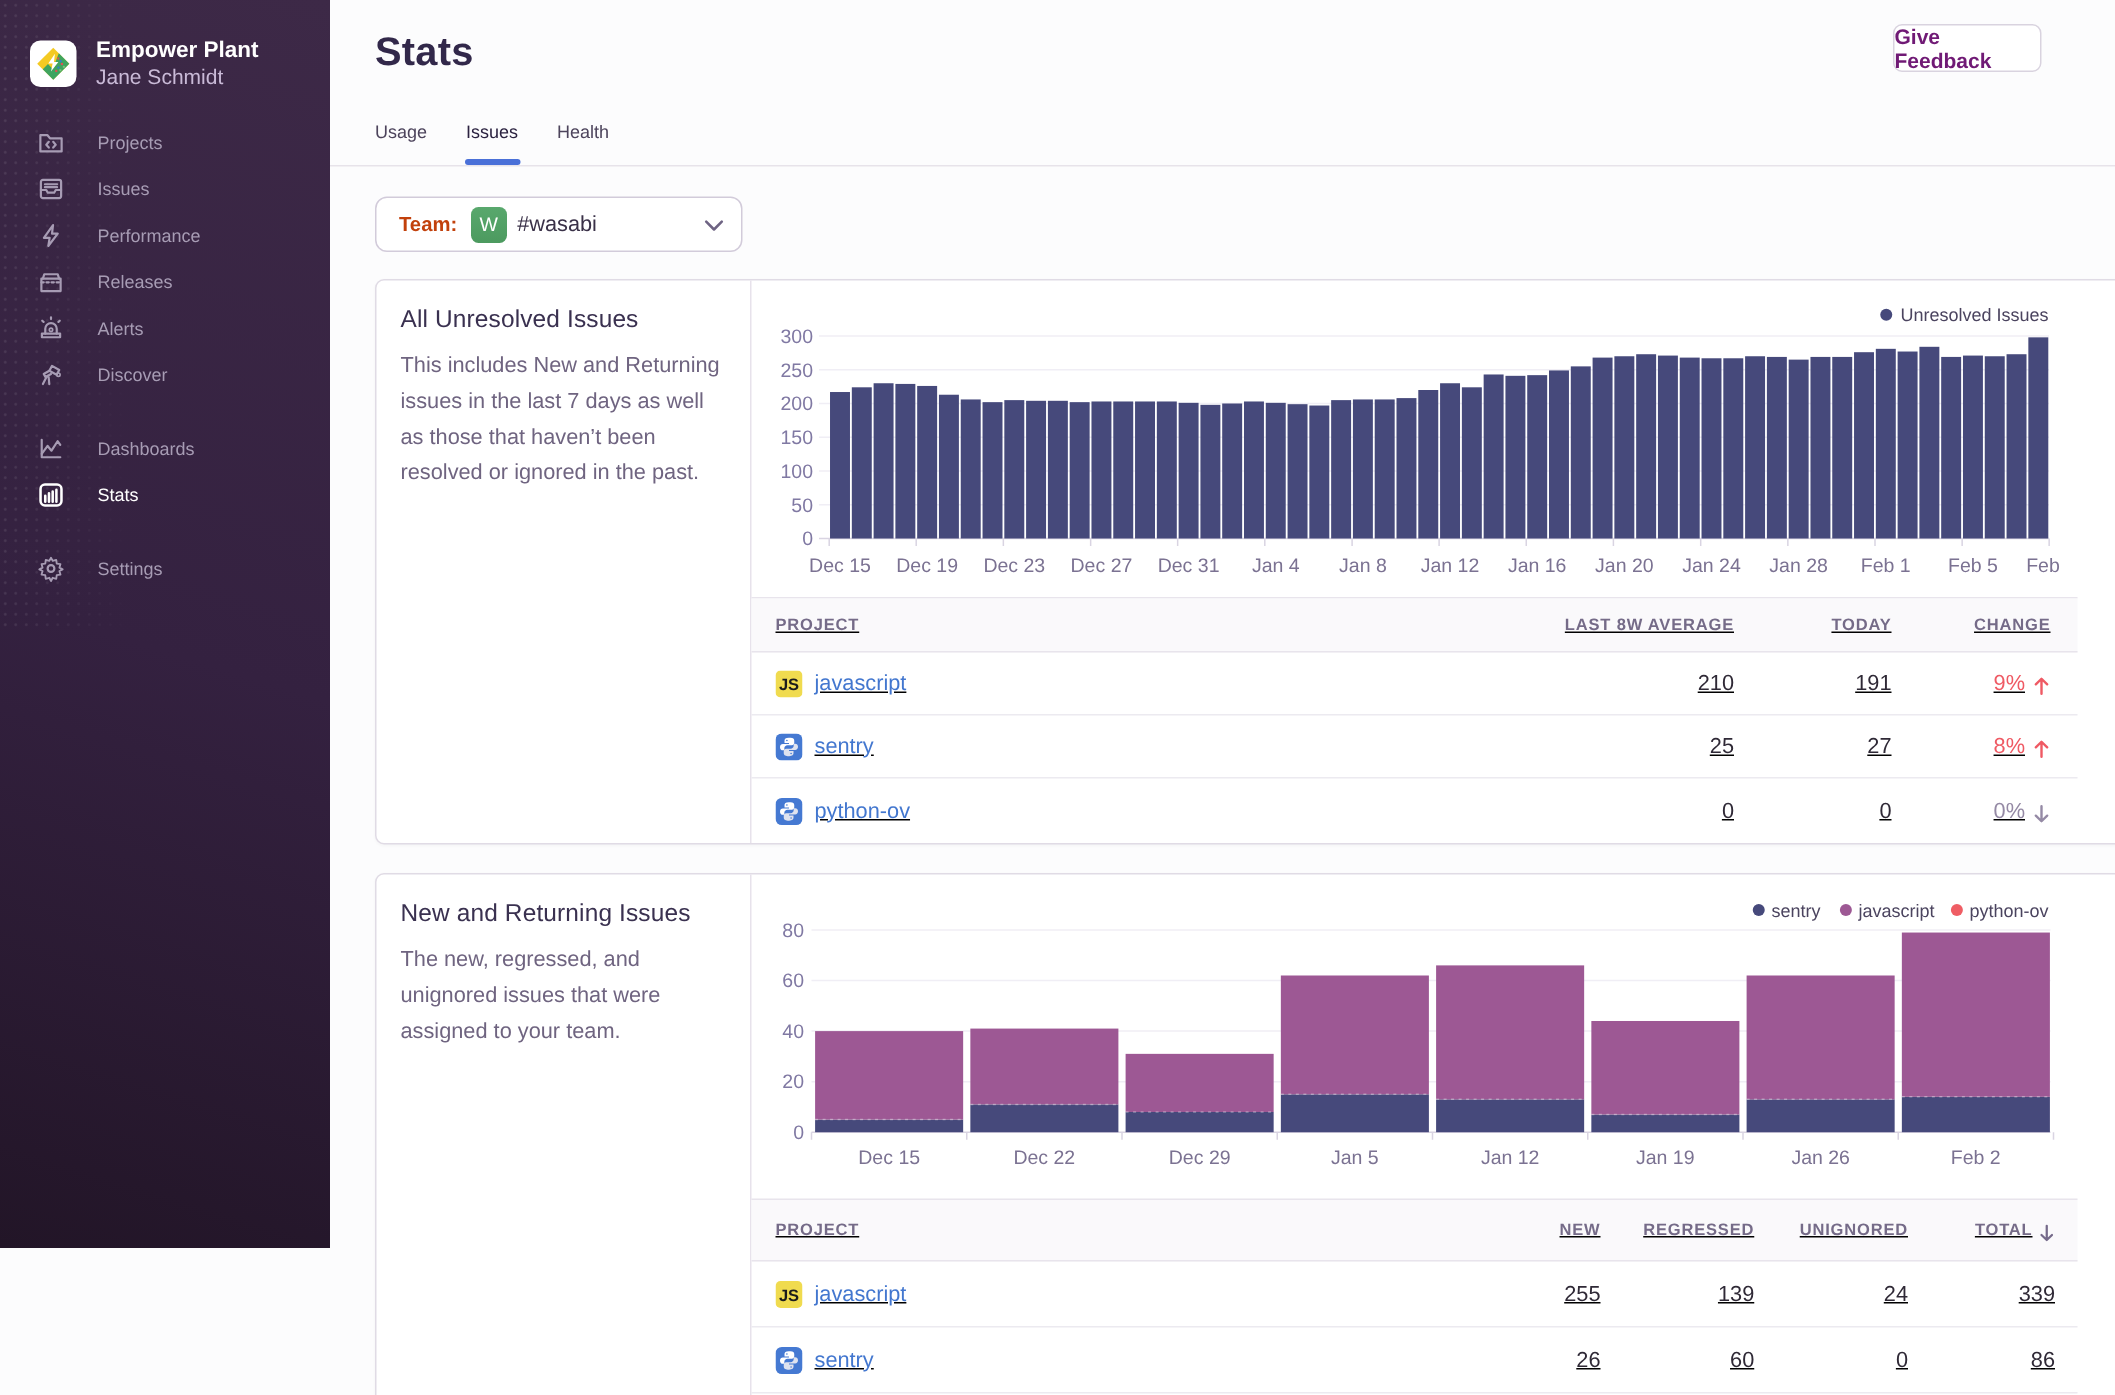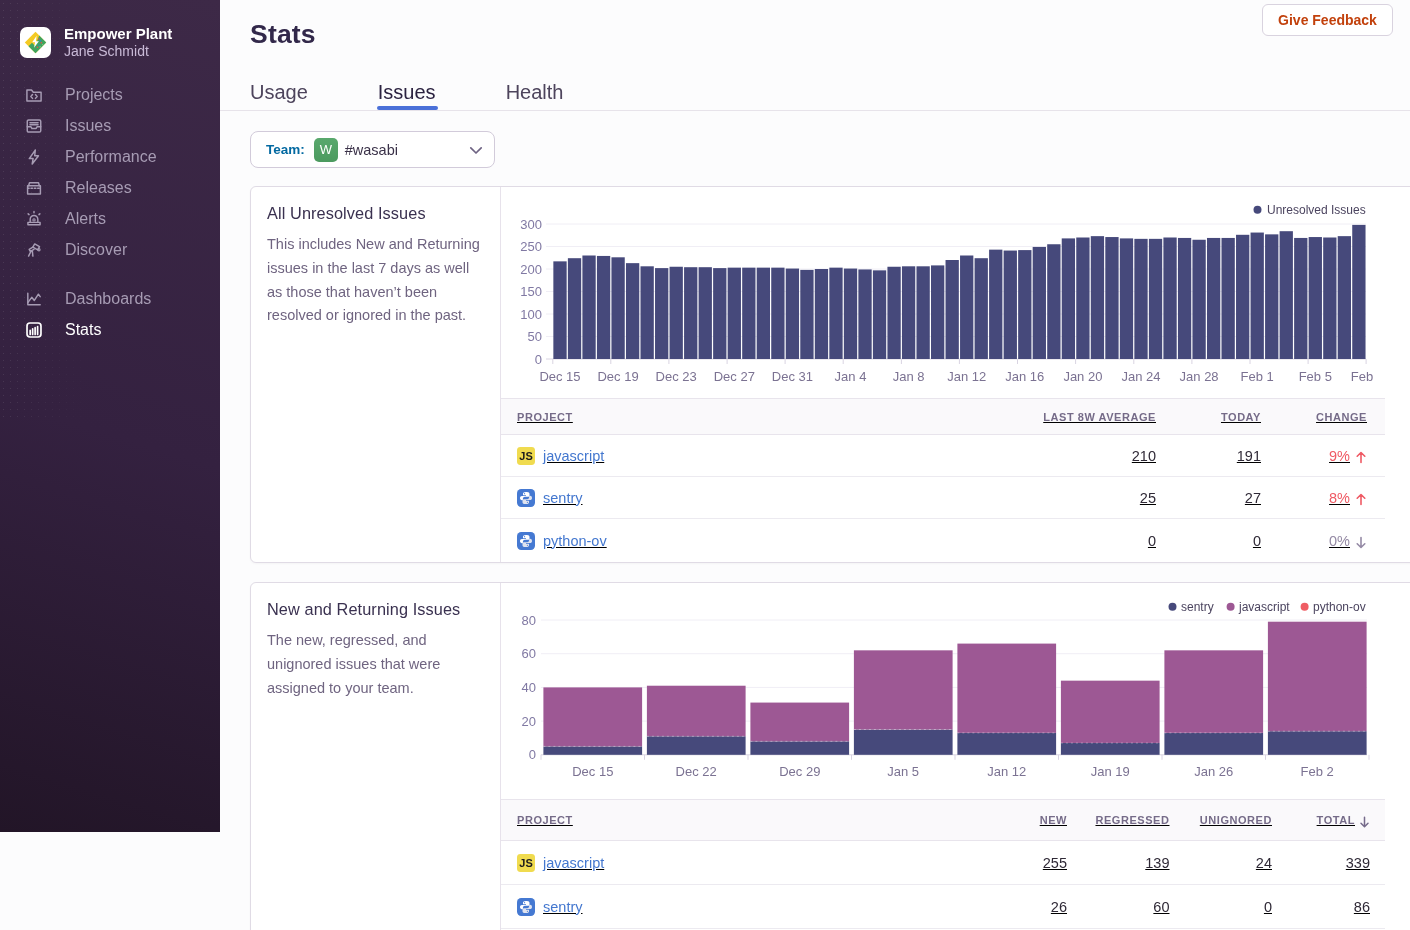--- a/index.html
+++ b/index.html
@@ -13,41 +13,41 @@
   background-image:radial-gradient(rgba(255,255,255,0.10) 0.8px, transparent 1px);
   background-size:7px 7px;
   -webkit-mask-image:linear-gradient(to right,#000,transparent);
   mask-image:linear-gradient(to right,#000,transparent); }
 .org { position:absolute; left:20px; top:25px; display:flex; align-items:center; }
 .orglogo { width:31px; height:31px; background:#fff; border-radius:7px; display:flex; align-items:center; justify-content:center; }
 .orgtxt { margin-left:13px; }
 .orgname { font-size:15px; font-weight:bold; color:#fff; line-height:17px; }
 .orguser { font-size:14px; color:#c9bad7; line-height:16px; margin-top:1px; }
 .nav { position:absolute; left:0; top:79px; width:100%; }
-.nitem { height:31px; display:flex; align-items:center; color:#a79cb4; font-size:16px; }
+.nitem { height:31px; display:flex; align-items:center; color:#a79cb4; font-size:12px; }
 .nitem svg { margin-left:25px; flex:none; }
 .nitem span { margin-left:22px; }
 .nitem.active { color:#fff; }
 .gap18 { height:18px; }
 
 
 .main { position:relative; width:1190px; height:930px; }
 h1 { position:absolute; left:30px; top:19px; font-size:26.5px; color:#32284a; letter-spacing:0.2px; }
-.feedback { position:absolute; left:1042px; top:4px; width:131px; height:32px; background:#fff;
-  border:1px solid #d9d3df; border-radius:6px; font-size:14px; font-weight:bold; color:#c2410c;
+.feedback { position:absolute; left:1042px; top:16px; width:99px; height:32px; background:#fff;
+  border:1px solid #d9d3df; border-radius:6px; font-size:14px; font-weight:bold; color:#701a75;
   display:flex; align-items:center; justify-content:center; }
 .tabline { position:absolute; left:0; top:110px; width:1190px; height:1px; background:#e7e3ea; }
-.tabs { position:absolute; left:30px; top:81px; display:flex; font-size:20px; color:#4d445c;gap:44px; }
+.tabs { position:absolute; left:30px; top:81px; display:flex; font-size:12px; color:#4d445c; }
 .tab { margin-right:26px; position:relative; }
 .tab.active { color:#2b2240; }
 .tab.active::after { content:""; position:absolute; left:-1px; right:-2px; top:24.5px; height:4px; background:#4a70d8; border-radius:2px; }
 
 .fbox { position:absolute; top:131px; height:37px; background:#fff; border:1px solid #d2cbda; border-radius:8px;
   display:flex; align-items:center; font-size:14.5px; color:#3a3148; }
-.fbox .lbl { font-weight:bold; font-size:13.5px; color:#0369a1; }
+.fbox .lbl { font-weight:bold; font-size:13.5px; color:#c2410c; }
 .teambox { left:30px; width:245px; }
 .datebox { left:291px; width:872px; }
 .wbadge { width:24px; height:24px; border-radius:5px; background:linear-gradient(#59a86d,#4c9a5f); color:#fff;
   font-size:13px; font-weight:400; display:flex; align-items:center; justify-content:center; }
 
 .panel { position:absolute; left:30px; width:1273px; background:#fff; border:1px solid #e0dbe5; border-radius:6px;
   box-shadow:0 1px 2px rgba(50,40,60,0.04); display:flex; }
 .p1 { top:186px; height:377px; }
 .p2 { top:582px; height:420px; }
 .pside { width:250px; flex:none; border-right:1px solid #e7e2eb; padding:17px 16px 0 16px; }
@@ -154,20 +154,27 @@
         <span>Dashboards</span>
       </div>
     <div class="nitem active">
         <svg width="18" height="18" viewBox="0 0 16 16" fill="none" stroke="#ffffff" stroke-width="1.5" stroke-linecap="round" stroke-linejoin="round">
           <rect x="1.8" y="1.8" width="12.4" height="12.4" rx="2.6"></rect>
           <path d="M4.6 12V8.4M6.8 12V6.9M9 12V5.9M11.2 12V4.9"></path>
         </svg>
         <span>Stats</span>
       </div>
     <div class="gap18"></div>
+    <div class="nitem">
+        <svg width="18" height="18" viewBox="0 0 16 16" fill="none" stroke="#a79cb4" stroke-width="1.3" stroke-linecap="round" stroke-linejoin="round">
+          <circle cx="8" cy="8" r="2"></circle>
+          <path d="M8 1.6l1 1.9 2.1-.6.3 2.2 2.2.3-.6 2.1 1.9 1-1.9 1 .6 2.1-2.2.3-.3 2.2-2.1-.6-1 1.9-1-1.9-2.1.6-.3-2.2-2.2-.3.6-2.1-1.9-1 1.9-1-.6-2.1 2.2-.3.3-2.2 2.1.6z" stroke-width="1.1"></path>
+        </svg>
+        <span>Settings</span>
+      </div>
   </div>
 </div>
 <div class="main">
   <h1>Stats</h1>
   <div class="feedback">Give Feedback</div>
   <div class="tabs">
       <div class="tab">Usage</div>
       <div class="tab active">Issues</div>
       <div class="tab">Health</div>
     </div>

